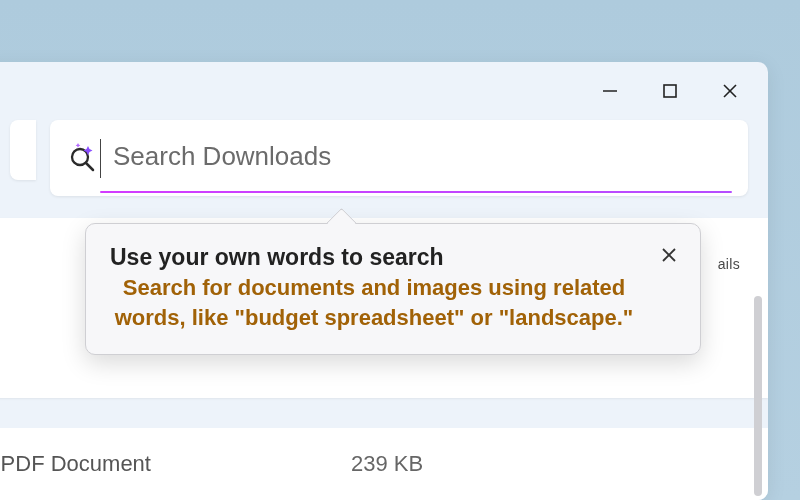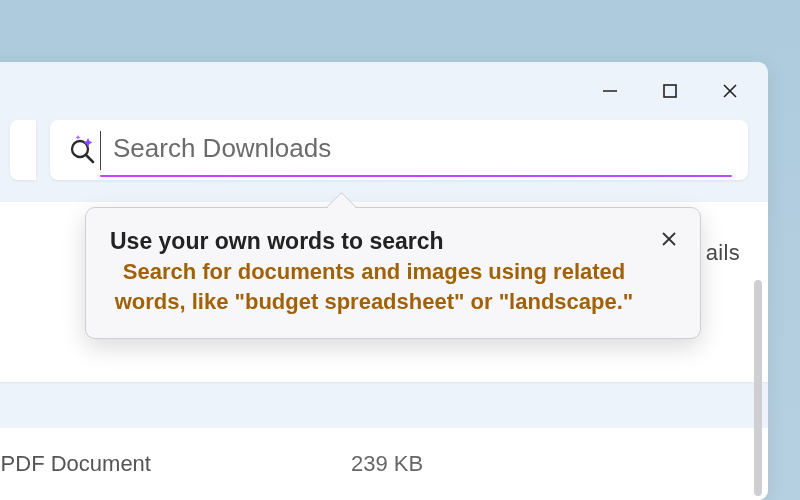--- a/index.html
+++ b/index.html
@@ -60,21 +60,21 @@
       width: 26px;
       background: #fff;
       border-top-left-radius: 8px;
       border-bottom-left-radius: 8px;
       margin-right: 14px;
       height: 60px;
       box-shadow: 0 1px 3px rgba(0,0,0,0.08);
     }
     .searchbox {
       flex: 1;
-      height: 60px;
+      height: 76px;
       background: #fff;
       border-radius: 8px;
       display: flex;
       align-items: center;
       padding: 0 18px 0 16px;
       box-shadow: 0 1px 3px rgba(0,0,0,0.08);
       position: relative;
     }
     .search-icon-wrap {
       width: 34px;
@@ -112,21 +112,21 @@
       height: 180px;
       background: #fff;
       box-shadow: 0 1px 2px rgba(0,0,0,0.06);
       position: relative;
     }
     .details-label {
       position: absolute;
       right: 28px;
       top: 38px;
       color: #4a4a4a;
-      font-size: 22px;
+      font-size: 14px;
       letter-spacing: 0.3px;
     }
     .scrollbar {
       position: absolute;
       right: 6px;
       top: 78px;
       width: 8px;
       height: 120px;
       background: #cfcfd3;
       border-radius: 4px;

